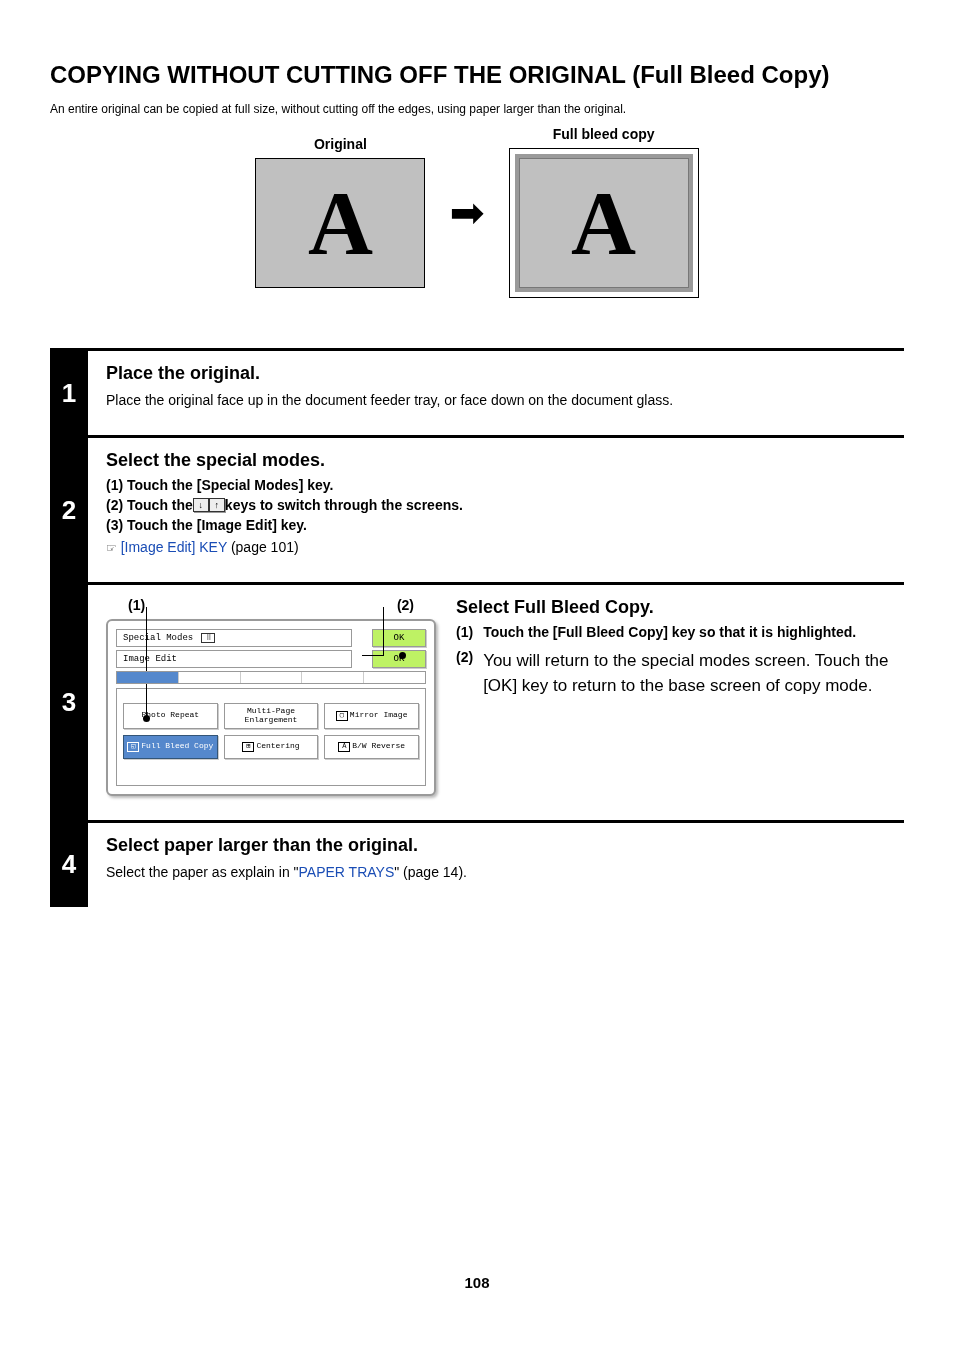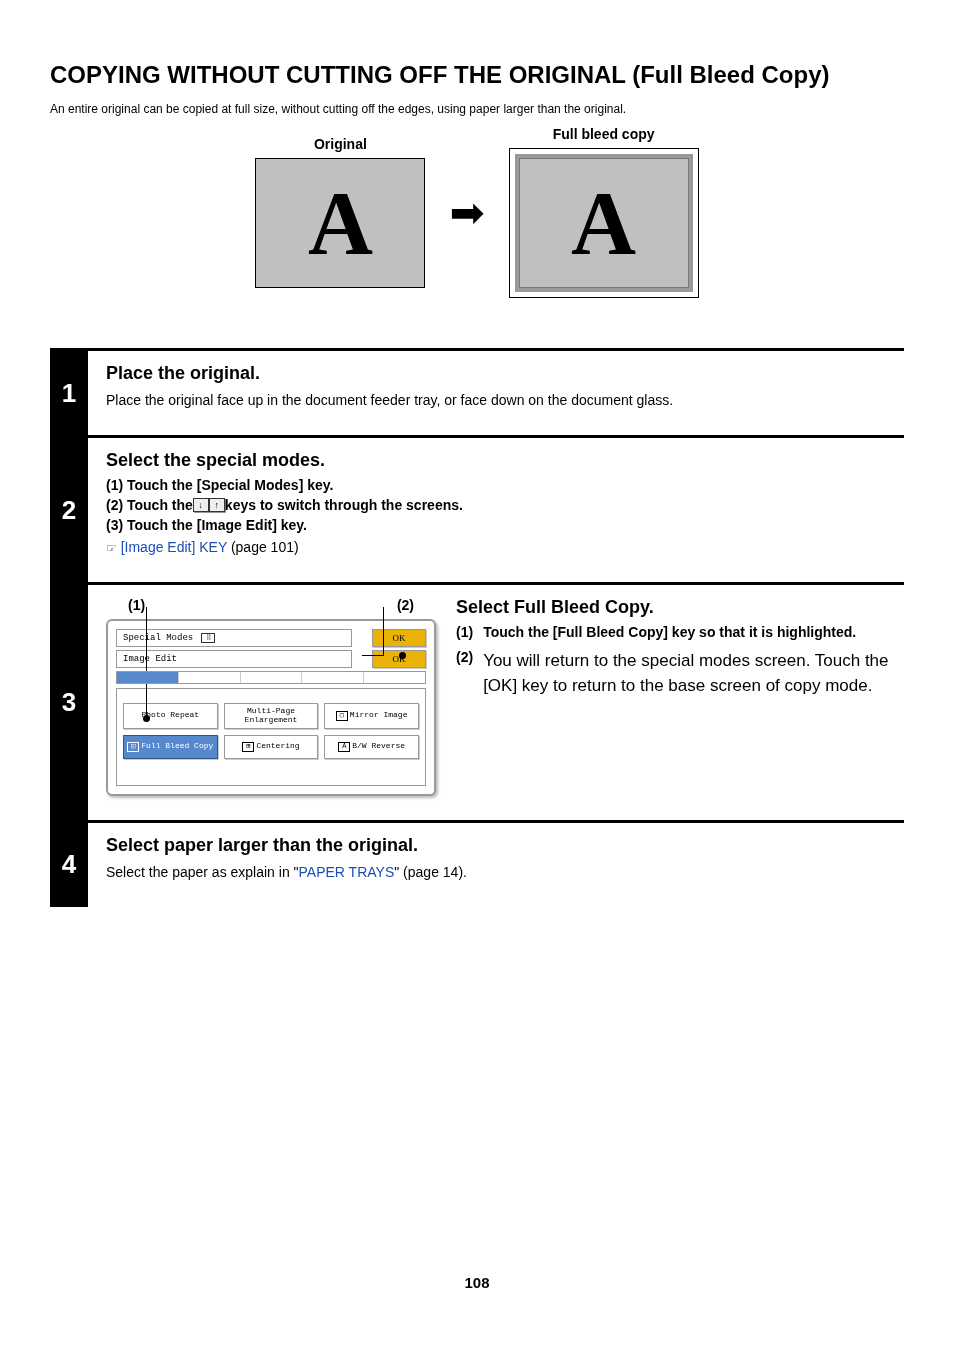--- a/index.html
+++ b/index.html
@@ -149,25 +149,25 @@
       font-size: 9px;
       padding: 3px 6px;
       background: #fff;
       display: flex;
       align-items: center;
       gap: 8px;
     }
     .ok-btn {
       width: 54px;
       border: 1px solid #999;
-      font-family: Liberation Serif, serif;
+      font-family: Liberation Mono, monospace;
       font-size: 9px;
       text-align: center;
       padding: 3px 0;
-      background: #eab308;
+      background: #bef264;
       box-shadow: 1px 1px 0 #ccc;
     }
     .panel-tabs { display: flex; border: 1px solid #999; margin-bottom: 4px; position: relative; }
     .panel-tab { flex: 1; border-left: 1px solid #ccc; height: 11px; }
     .panel-tab:first-child { border-left: none; }
     .panel-tab.active { background: #58c; }
     .panel-buttons-area {
       border: 1px solid #999;
       padding: 14px 6px 26px 6px;
       display: grid;

